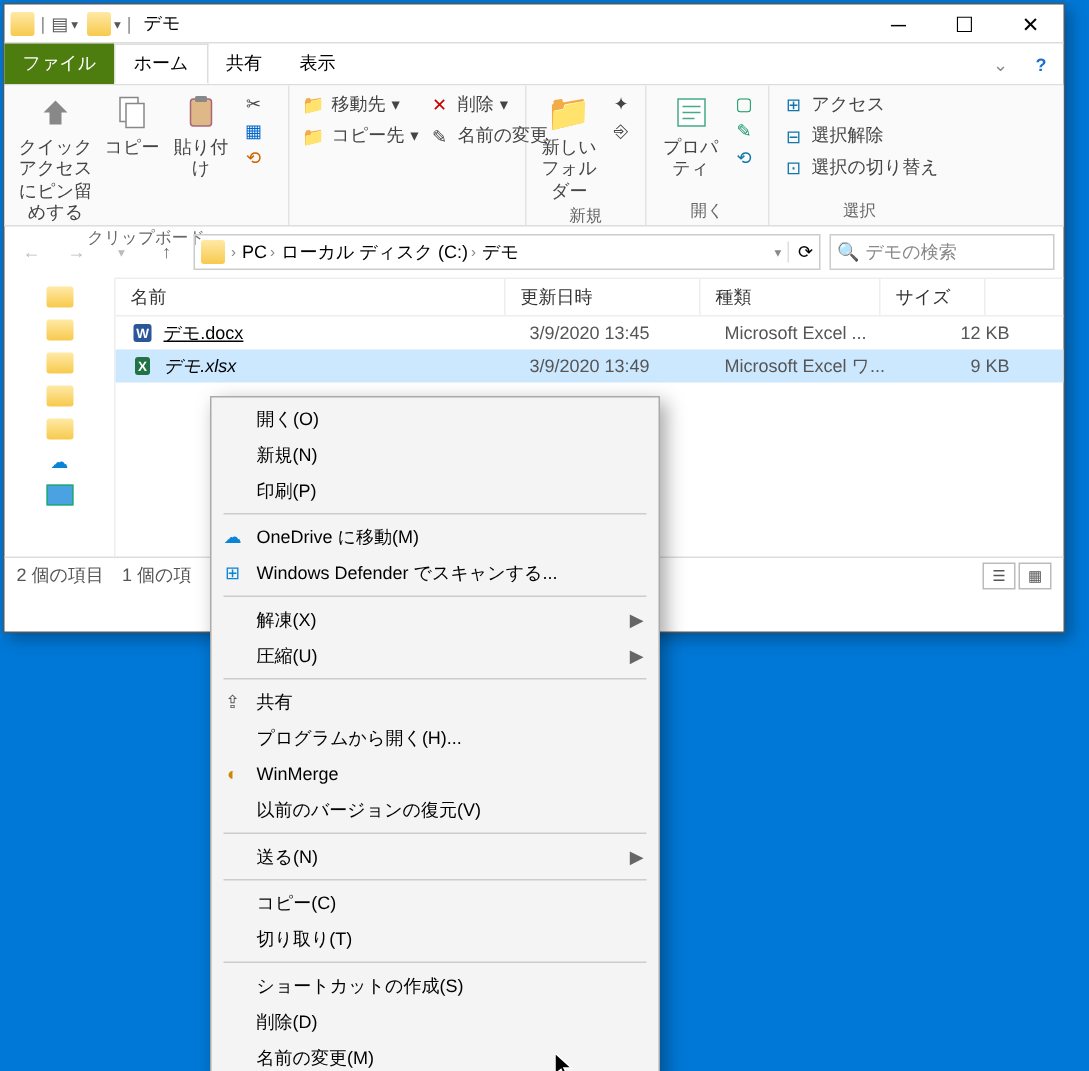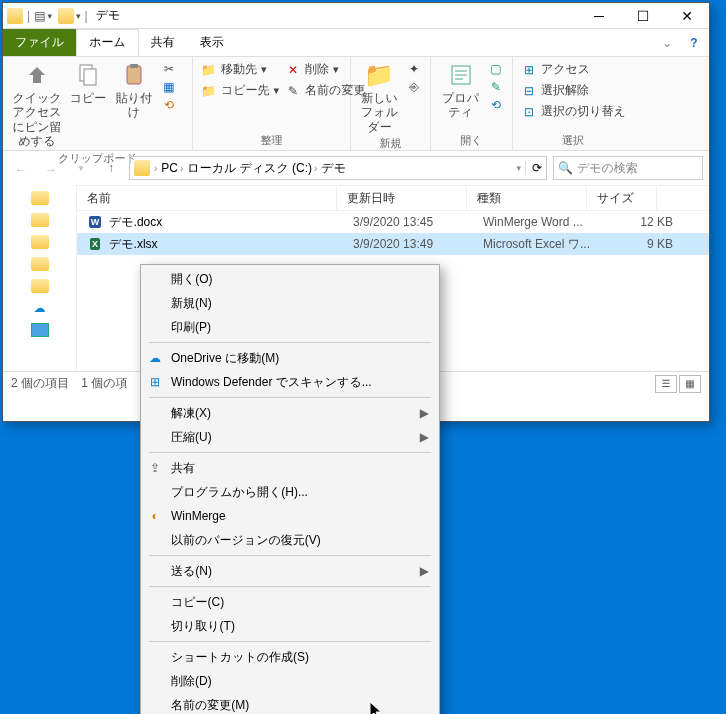--- a/index.html
+++ b/index.html
@@ -139,21 +139,20 @@
           <div class="smallbtn"><span class="ico" style="color:#f7ca4d;">📁</span><span>コピー先</span> ▾</div>
         </div>
         <div class="smallstack" style="gap:4px;">
           <div class="smallbtn"><span class="ico" style="color:#c00;">✕</span><span>削除</span> ▾</div>
           <div class="smallbtn">
               <span class="ico">✎</span>
               <span>名前の変更</span>
             </div>
         </div>
       </div>
-      <div class="group-title">整理</div>
     </div>
 
     <div class="group" style="width:80px;">
       <div class="group-body">
         <div class="bigbtn">
           <div class="ico">
               <span style="font-size:24px;">📁</span>
             </div>
           <div class="lbl">新しい
 フォルダー</div>
@@ -263,30 +262,30 @@
         <div class="colh" style="width:260px;">名前</div>
         <div class="colh" style="width:130px;">更新日時</div>
         <div class="colh" style="width:120px;">種類</div>
         <div class="colh" style="width:70px;">サイズ</div>
       </div>
       <div id="filerows">
           <div class="filerow">
             <span class="ficon">
               <span style="background:#2b579a;color:#fff;font-size:9px;font-weight:bold;padding:1px 2px;border-radius:2px;">W</span>
             </span>
-            <span style="width:244px;">デモ.docx</span>
+            <span style="width:244px;text-decoration:underline;">デモ.docx</span>
             <span style="width:130px;color:#555;">3/9/2020 13:45</span>
-            <span style="width:120px;color:#555;">WinMerge Word ...</span>
+            <span style="width:120px;color:#555;">Microsoft Excel ...</span>
             <span style="width:70px;color:#555;text-align:right;">12 KB</span>
           </div>
           <div class="filerow sel">
             <span class="ficon">
               <span style="background:#217346;color:#fff;font-size:9px;font-weight:bold;padding:1px 2px;border-radius:2px;">X</span>
             </span>
-            <span style="width:244px;">デモ.xlsx</span>
+            <span style="width:244px;font-style:italic;">デモ.xlsx</span>
             <span style="width:130px;color:#555;">3/9/2020 13:49</span>
             <span style="width:120px;color:#555;">Microsoft Excel ワ...</span>
             <span style="width:70px;color:#555;text-align:right;">9 KB</span>
           </div>
         </div>
     </div>
   </div>
 
   <div class="status">
     <span>2 個の項目</span>

